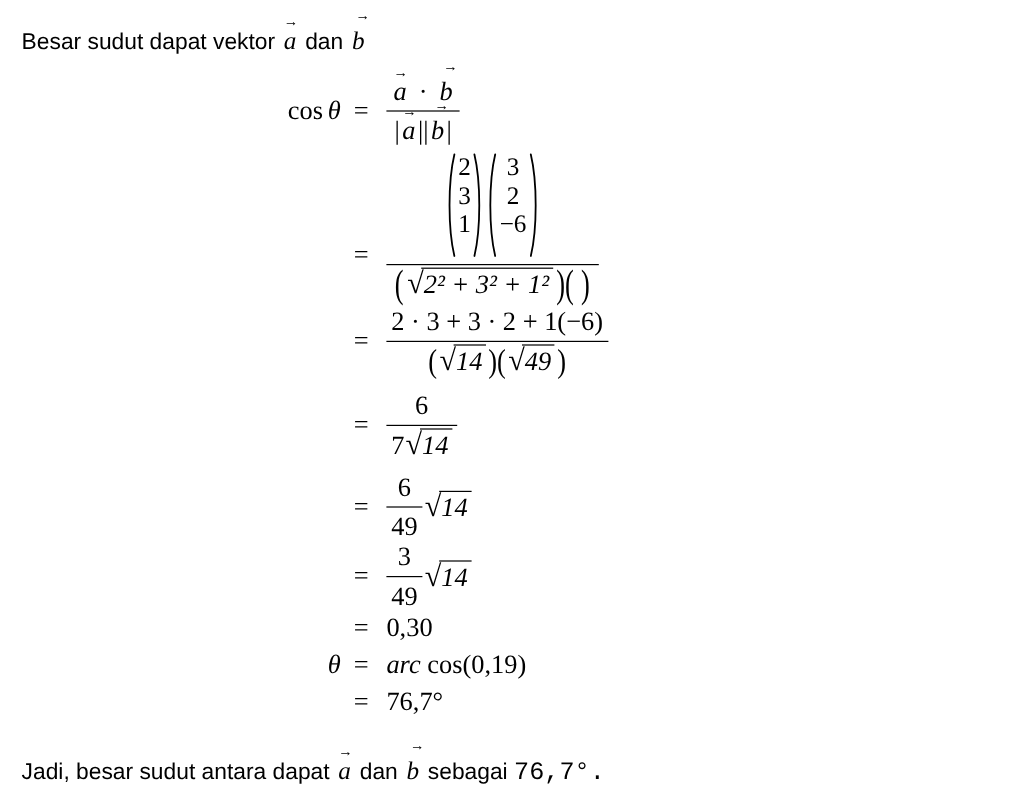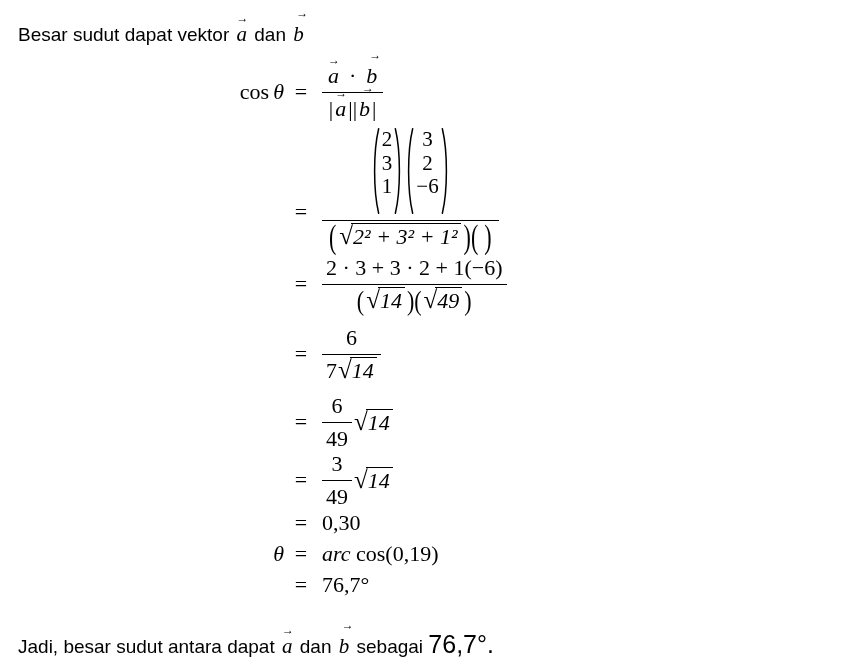--- a/index.html
+++ b/index.html
@@ -57,21 +57,21 @@
 
   
   .colvec { display:inline-flex; align-items:stretch; }
   .colvec + .colvec { margin-left:2px; }
   .colvec .entries { display:flex; flex-direction:column; align-items:center; line-height:1.12; font-size:21px; padding:2px 2px; }
   .paren { width:9px; align-self:stretch; }
 
   .dot { margin:0 8px; }
   .coef { margin-right:1px; }
   .sq-after { margin-left:2px; }
-  .serif-inline { font-family:Liberation Sans, sans-serif; font-size:25px; }
+  .serif-inline { font-family:Liberation Mono, monospace; font-size:21px; }
 </style>
 </head>
 <body>
 
 <div class="page">
 
   <p class="text intro"><span>Besar sudut dapat vektor </span><span class="vec"><span>a</span><span class="varrow">→</span></span><span> dan </span><span class="vec tall"><span>b</span><span class="varrow">→</span></span></p>
 
   <div class="math">
 

